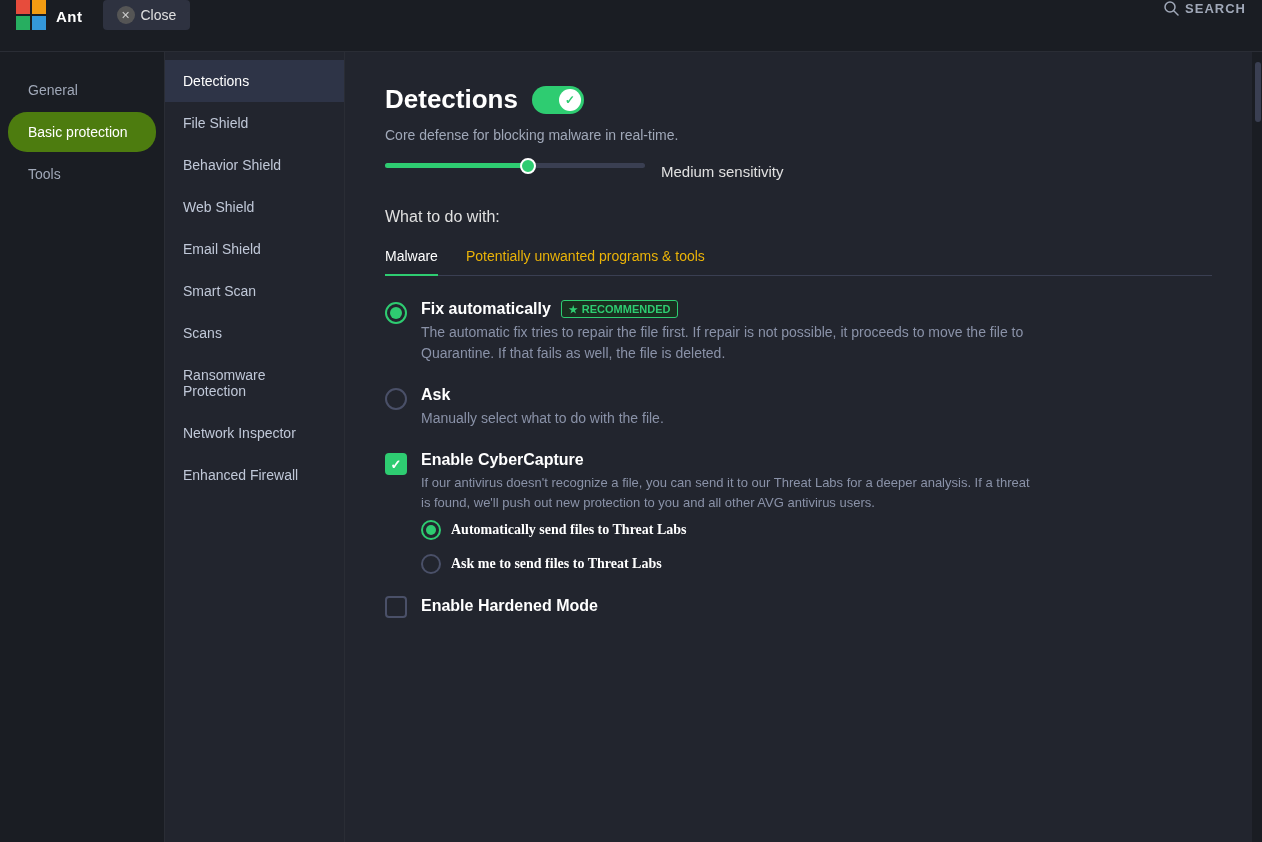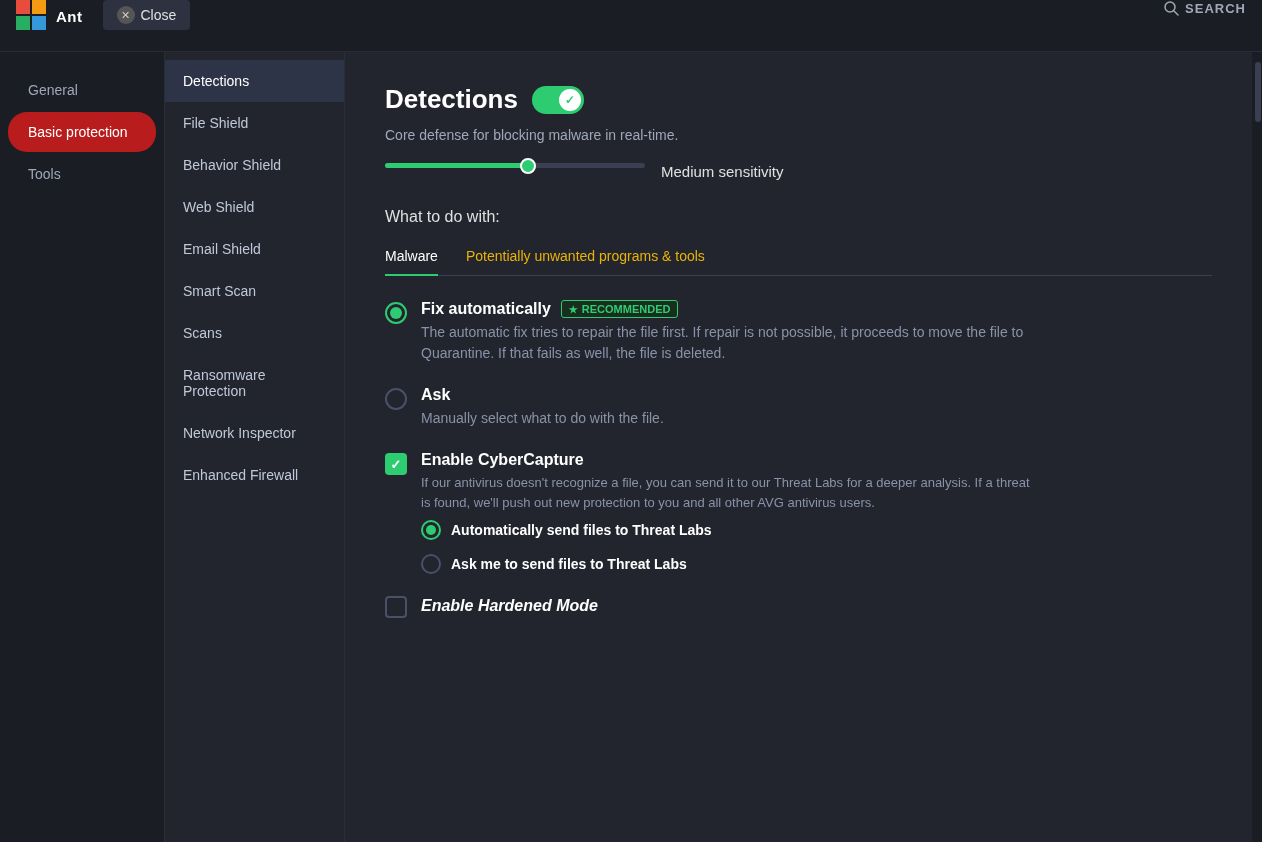--- a/index.html
+++ b/index.html
@@ -91,21 +91,21 @@
     }
     .sidebar-left-item {
       padding: 12px 20px;
       font-size: 14px;
       color: #a0a8b8;
       cursor: pointer;
       border-radius: 4px;
       margin: 2px 8px;
     }
     .sidebar-left-item.active {
-      background: #b91c1c;
+      background: #4d7c0f;
       color: #fff;
       font-weight: 500;
       border-radius: 19px;
     }
 
     
     .sidebar-mid {
       width: 180px;
       background: #22252e;
       padding-top: 8px;
@@ -338,20 +338,21 @@
       font-size: 13px;
       color: #8a92a8;
       line-height: 1.5;
       max-width: 620px;
       margin-top: 4px;
     }
 
     
     .sub-radio-group {
       margin-left: 36px;
+      font-family: Liberation Serif, serif;
     }
     .sub-radio-row {
       display: flex;
       align-items: center;
       gap: 10px;
       margin-bottom: 14px;
     }
     .sub-radio-outer {
       width: 20px;
       height: 20px;
@@ -381,21 +382,20 @@
     
     .hardened-row {
       display: flex;
       align-items: center;
       gap: 14px;
     }
     .hardened-label {
       font-size: 16px;
       font-weight: 600;
       color: #fff;
-      font-style: italic;
     }
 
     
     .main-content::-webkit-scrollbar { width: 8px; }
     .main-content::-webkit-scrollbar-track { background: #1e2128; }
     .main-content::-webkit-scrollbar-thumb { background: #3a3f52; border-radius: 4px; }
 
     
     .scrollbar-indicator {
       width: 10px;

